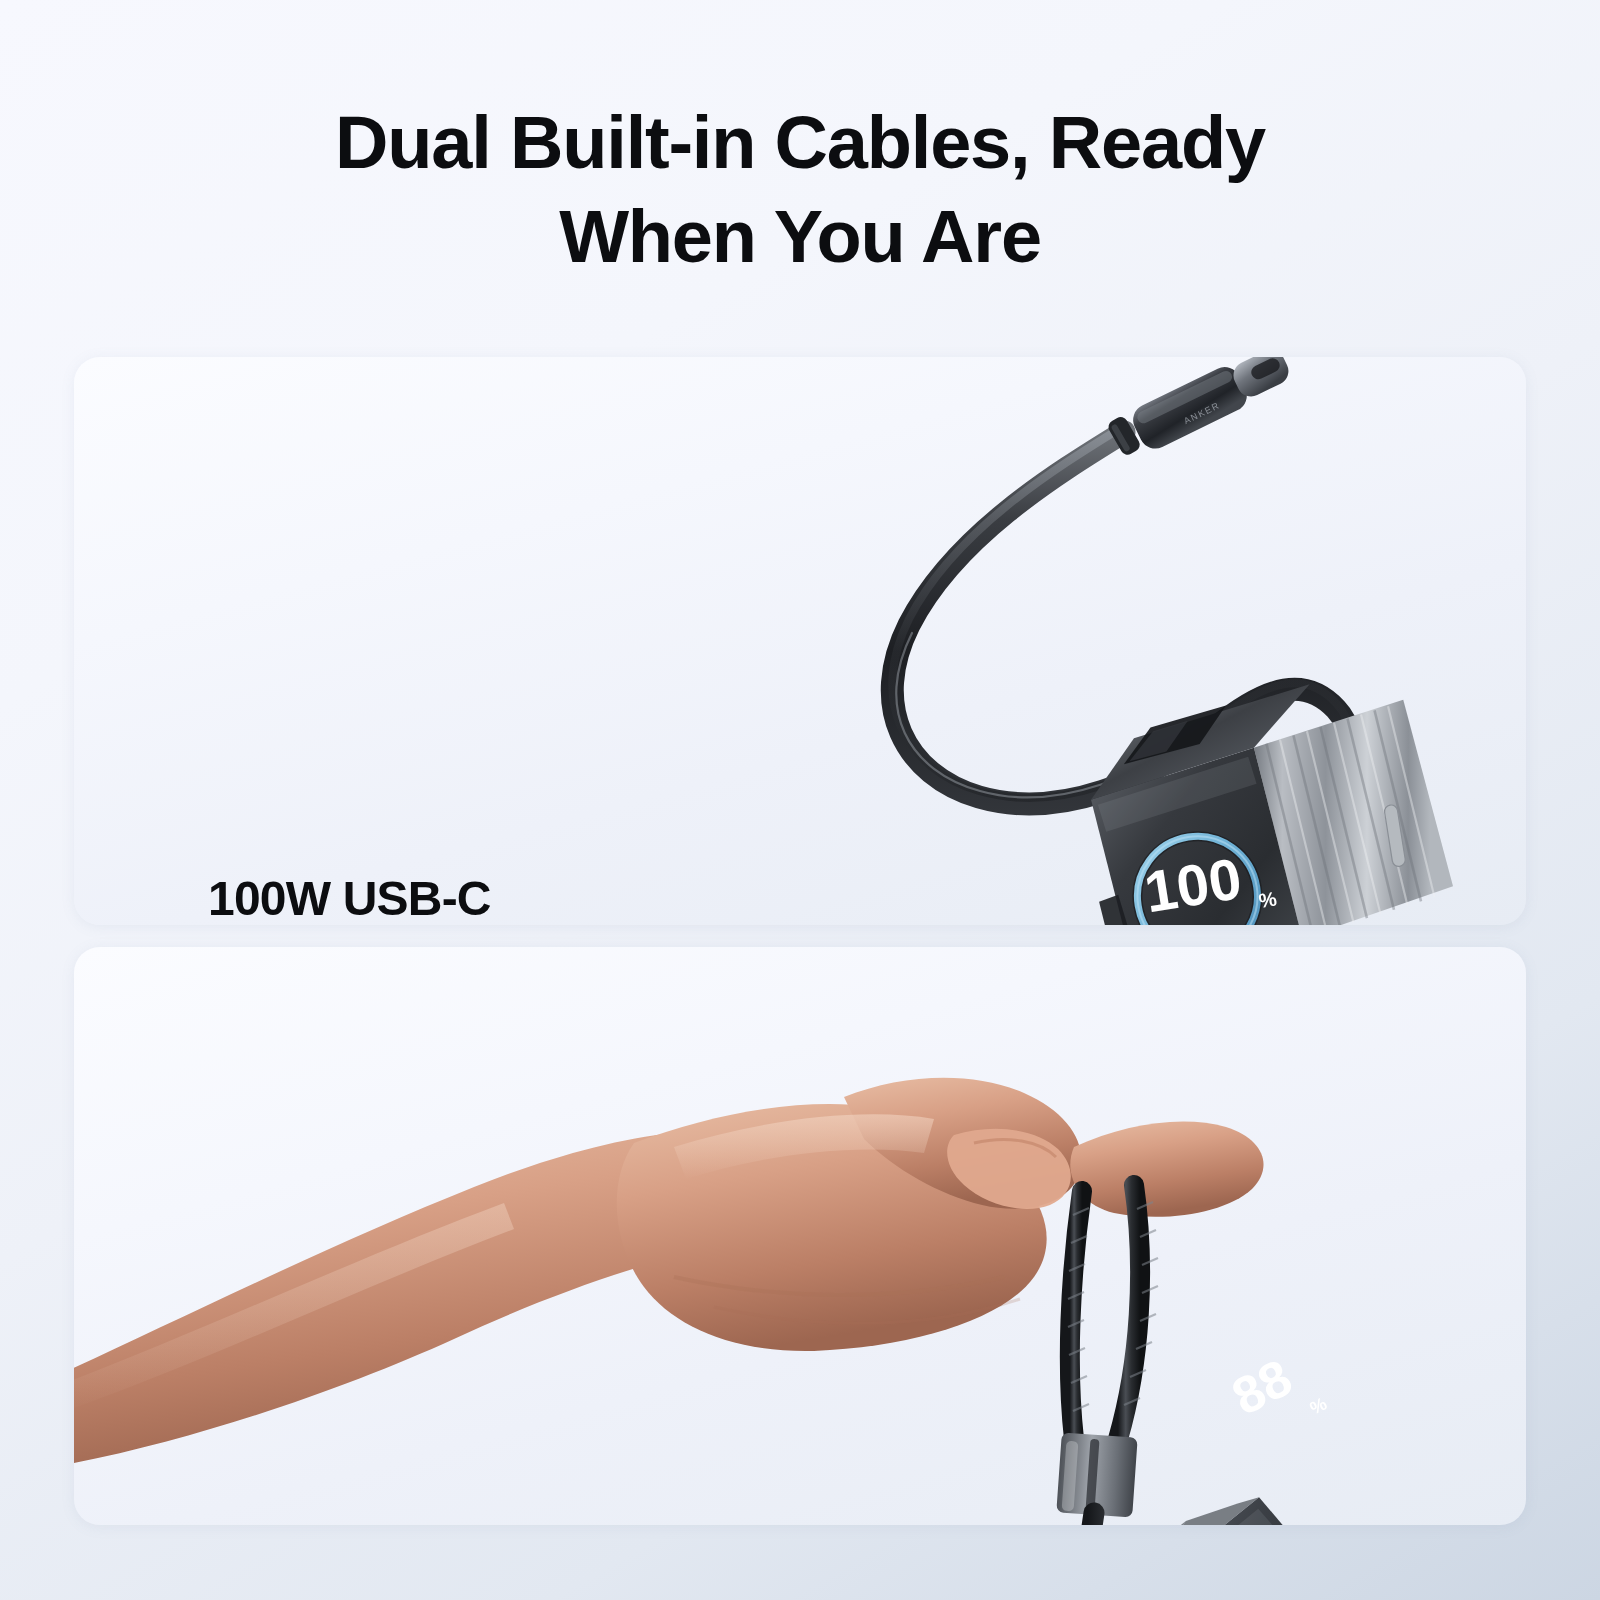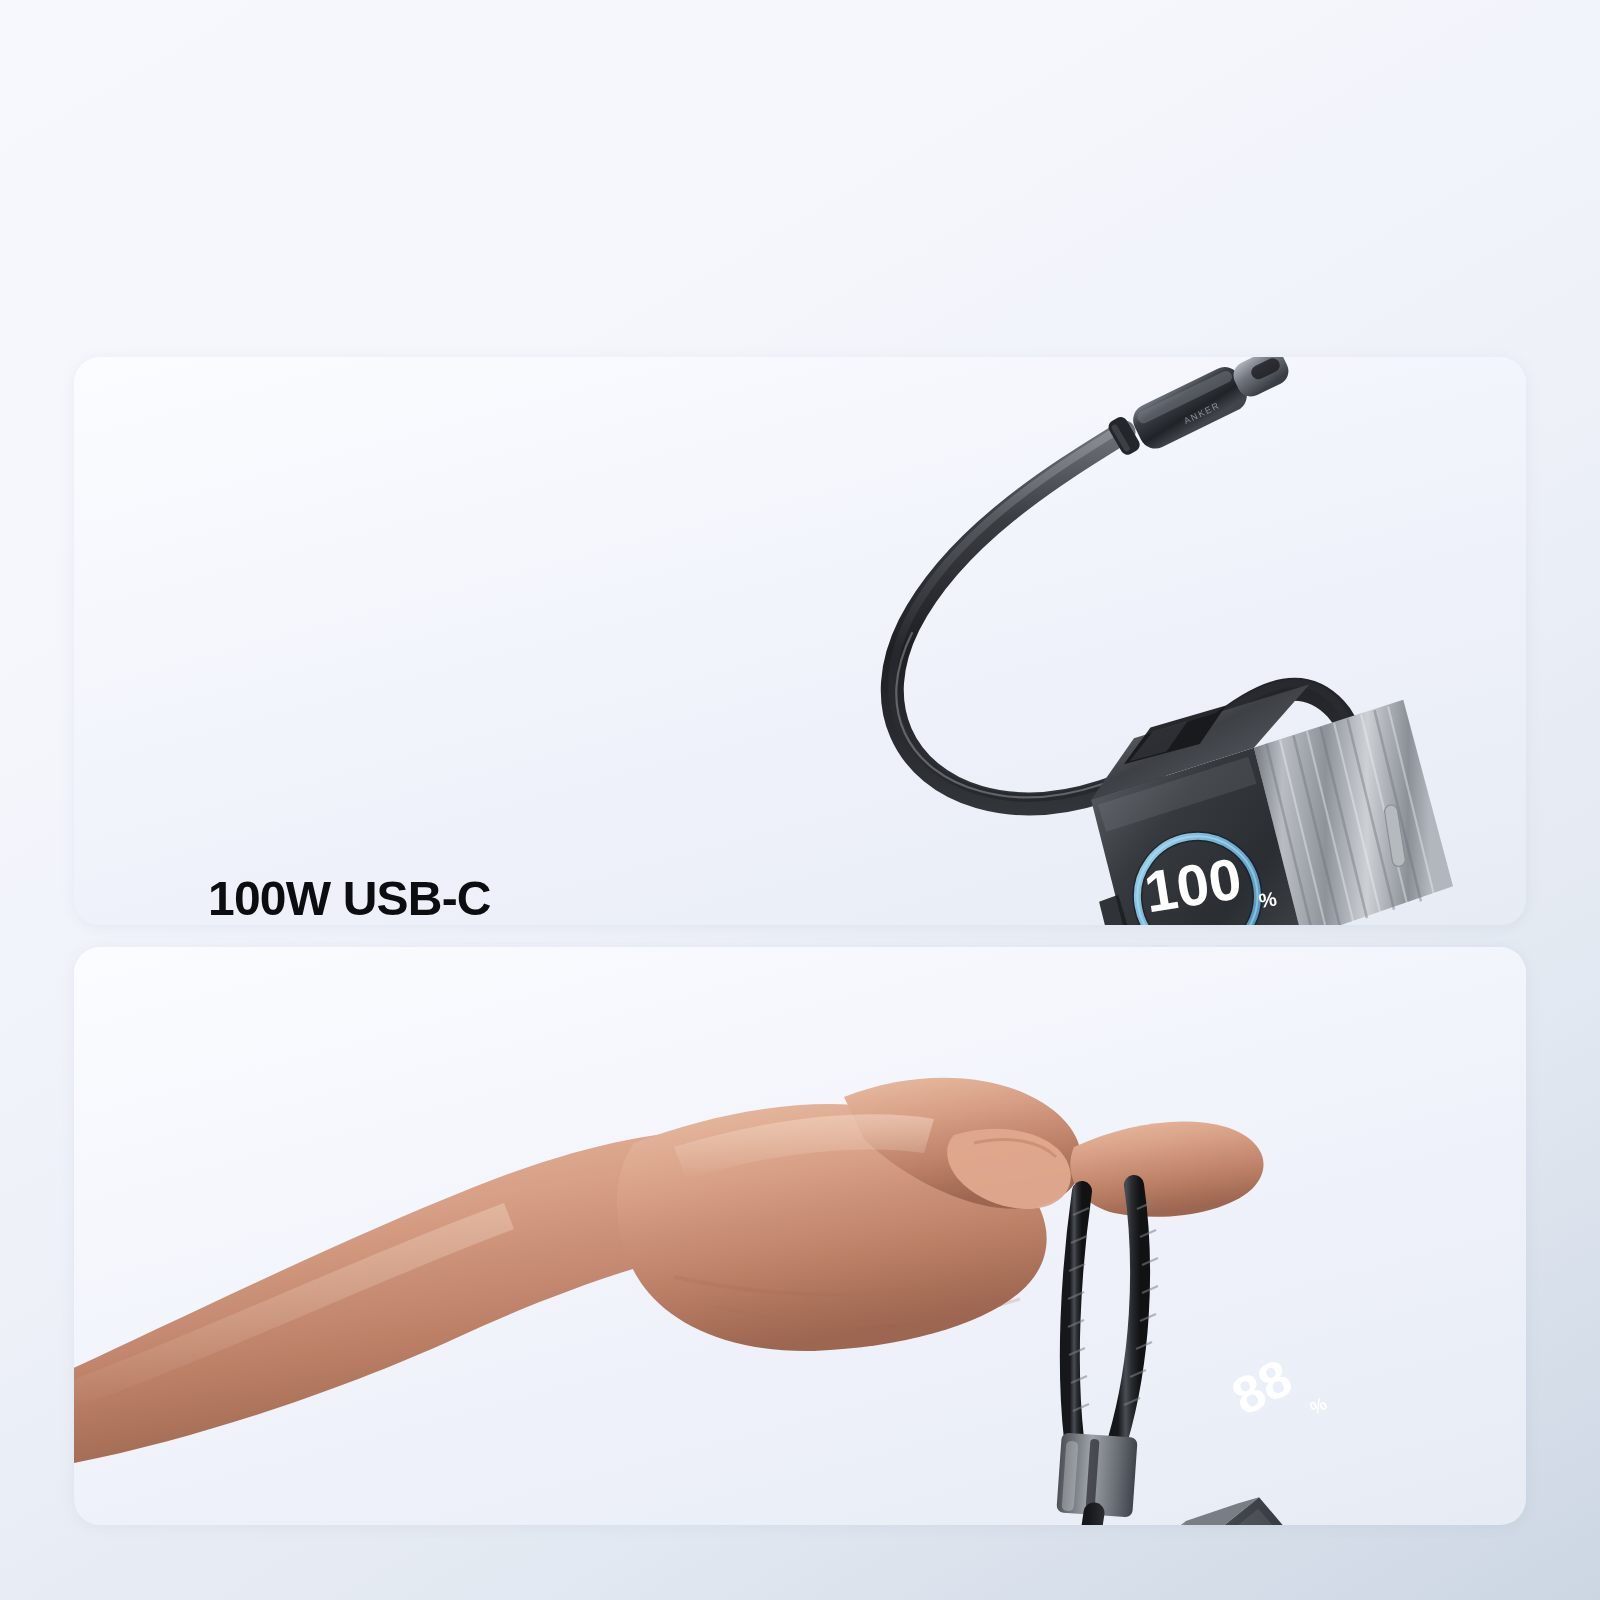--- a/index.html
+++ b/index.html
@@ -98,20 +98,22 @@
     width: 1452px; height: 578px;
     pointer-events: none;
   }
   #art-lanyard svg { position: absolute; left: 0; top: 0; }
 </style>
 </head>
 <body>
 
 <div id="page">
 
+  <div id="headline">Dual Built-in Cables, Ready
+When You Are</div>
 
   <div class="card" id="card-retractable">
 
     <div id="art-retractable">
       <svg width="1452" height="568" viewBox="0 0 1452 568" xmlns="http://www.w3.org/2000/svg">
         <defs>
           <linearGradient id="flatCable" x1="0" y1="0" x2="0" y2="1">
             <stop offset="0%" stop-color="#6e7278"></stop>
             <stop offset="22%" stop-color="#3a3d42"></stop>
             <stop offset="55%" stop-color="#1d1f23"></stop>

